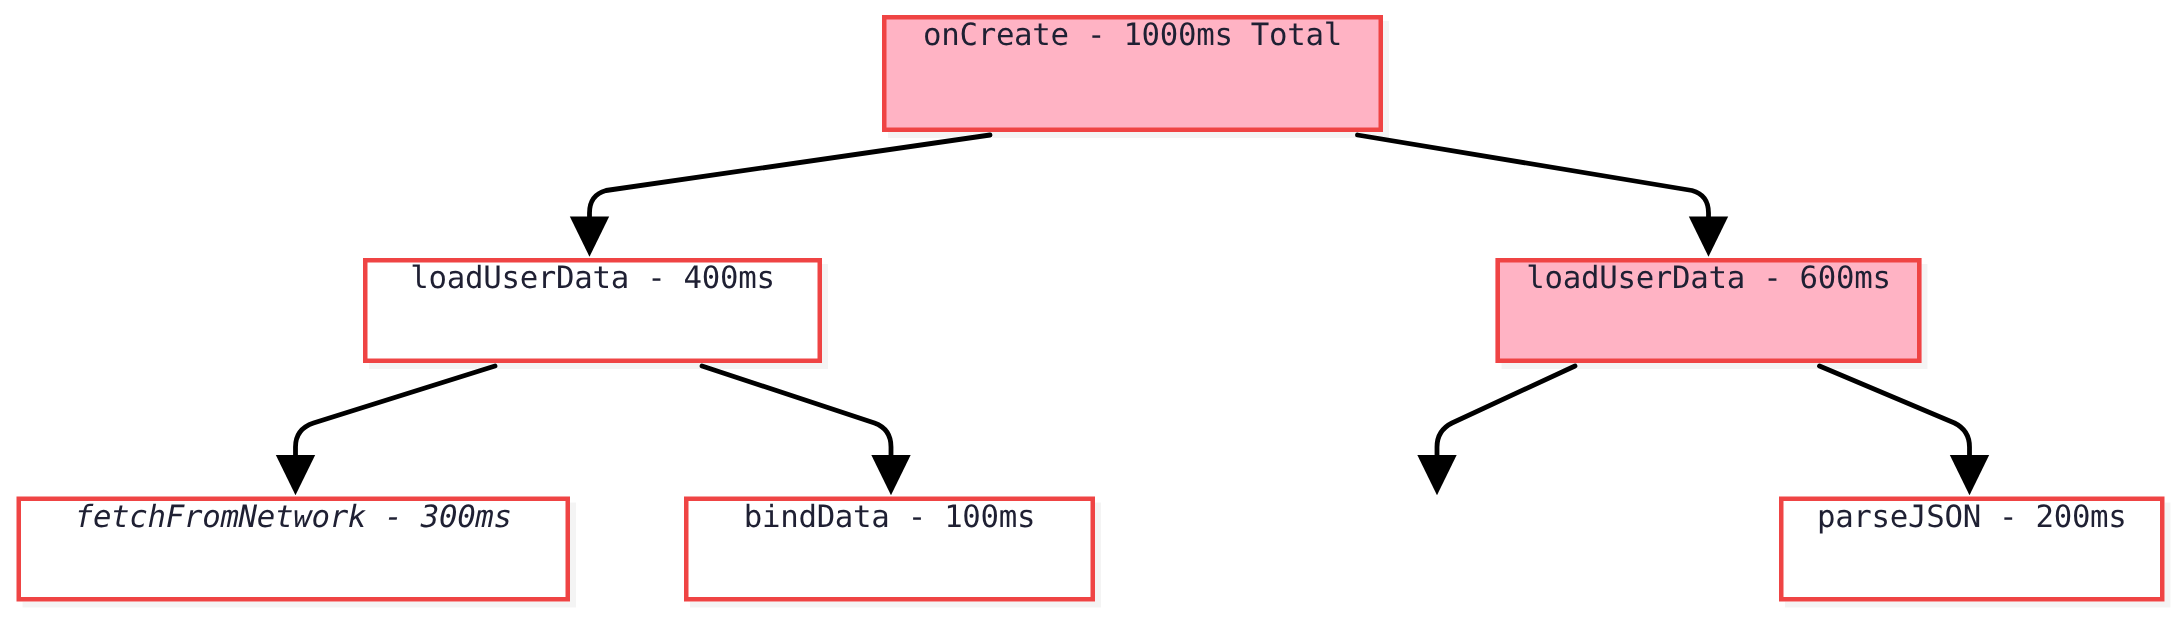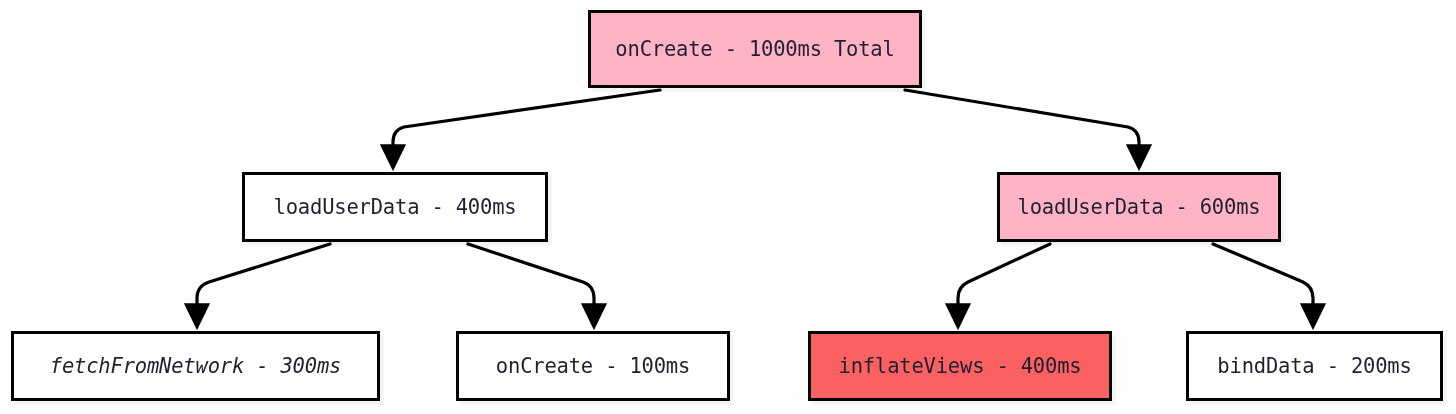--- a/index.html
+++ b/index.html
@@ -19,24 +19,24 @@
     position: absolute;
     left: 0;
     top: 0;
     width: 1456px;
     height: 414px;
     pointer-events: none;
   }
   .node {
     position: absolute;
     box-sizing: border-box;
-    border: 3px solid #000000;
+    border: 3px solid #ef4444;
     background: #ffffff;
     display: flex;
-    align-items: center;
+    align-items: flex-start;
     justify-content: center;
     box-shadow: 4px 4px 0 rgba(0, 0, 0, 0.045);
     z-index: 2;
   }
   .node-label {
     font-family: "DejaVu Sans Mono", "Liberation Mono", monospace;
     font-size: 20.5px;
     letter-spacing: -0.2px;
     color: #1f2033;
     white-space: nowrap;
@@ -78,24 +78,21 @@
 
   <div class="node fill-pink" style="left:997px; top:172px; width:284px; height:70px;">
     <span class="node-label">loadUserData - 600ms</span>
   </div>
 
   <div class="node fill-white" style="left:11px; top:331px; width:369px; height:70px;font-style:italic;">
     <span class="node-label">fetchFromNetwork - 300ms</span>
   </div>
 
   <div class="node fill-white" style="left:456px; top:331px; width:274px; height:70px;">
-    <span class="node-label">onCreate - 100ms</span>
+    <span class="node-label">bindData - 100ms</span>
   </div>
 
-  <div class="node fill-red" style="left:808px; top:331px; width:304px; height:70px;">
-    <span class="node-label">inflateViews - 400ms</span>
-  </div>
 
   <div class="node fill-white" style="left:1186px; top:331px; width:257px; height:70px;">
-    <span class="node-label">bindData - 200ms</span>
+    <span class="node-label">parseJSON - 200ms</span>
   </div>
 
 </div>
 
 </body></html>

